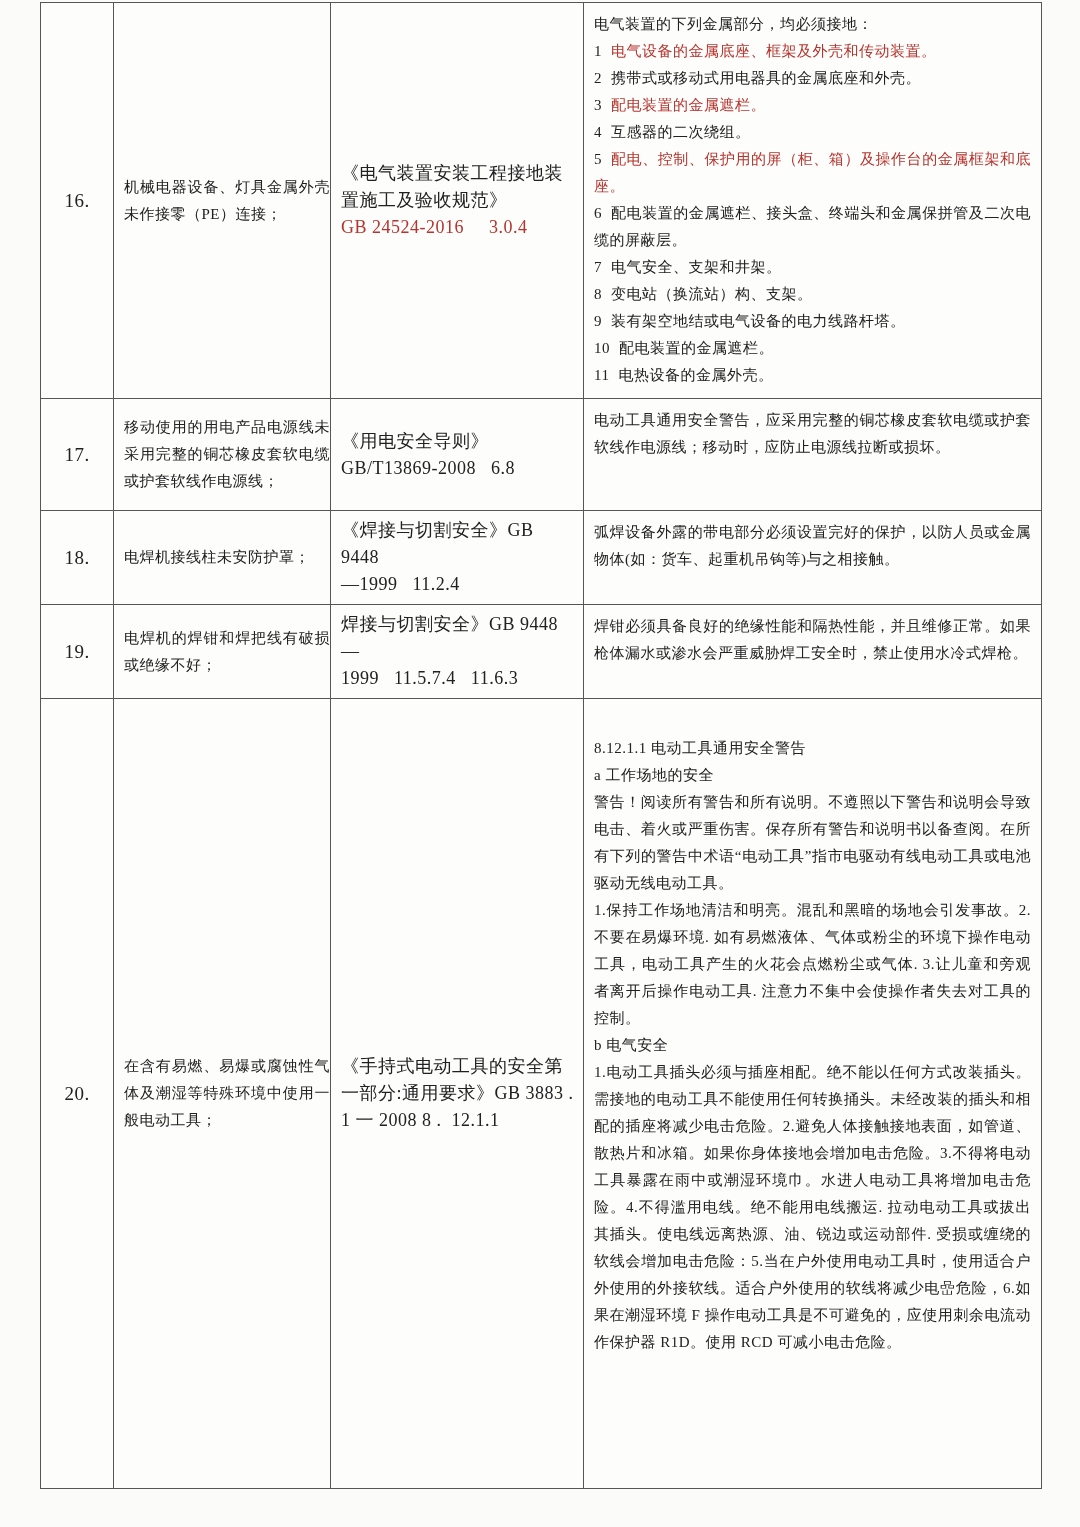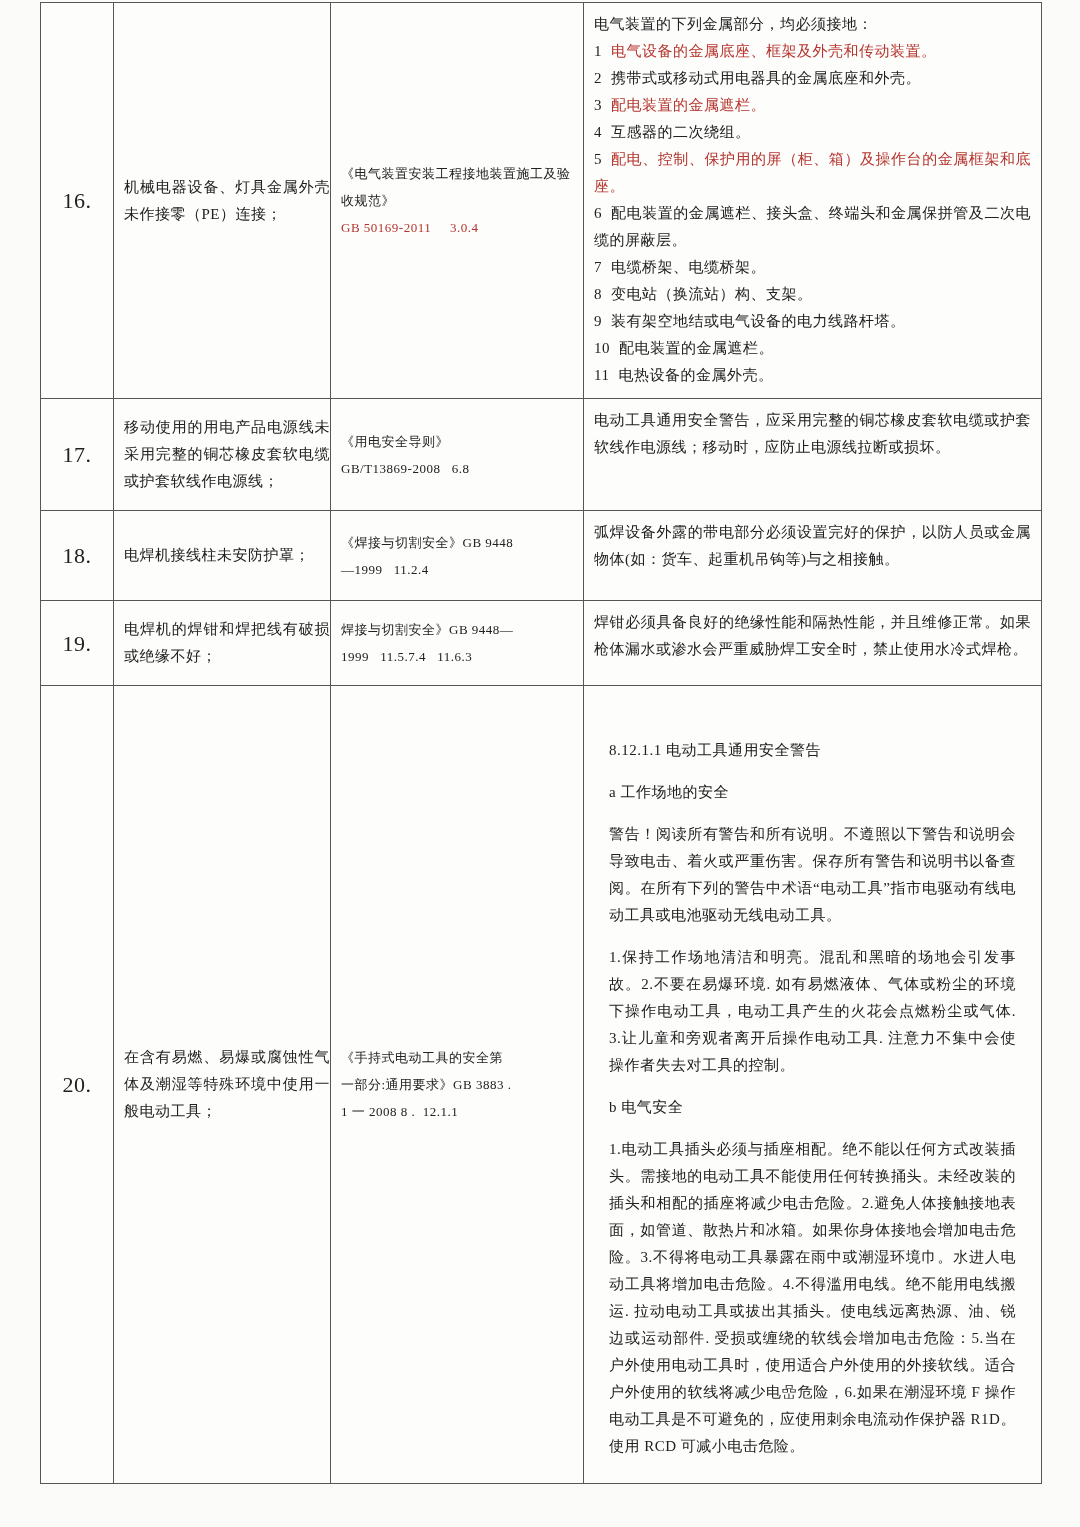--- a/index.html
+++ b/index.html
@@ -26,69 +26,69 @@
     box-sizing:border-box;
     font-size:15px;
     line-height:27px;
     letter-spacing:0.5px;
     overflow:hidden;
   }
   
   .c-no{
     display:flex;align-items:center;justify-content:center;
     font-family:"Liberation Serif","DejaVu Serif",serif;
-    font-size:22px;
+    font-size:19px;
   }
   
   .c-prob{
     display:flex;flex-direction:column;justify-content:center;
     padding:6px 0 6px 10px;
     text-align:justify;
   }
   
   .c-basis{
     display:flex;flex-direction:column;justify-content:center;
     padding:6px 8px 6px 10px;
-    font-size:13px;
+    font-size:18px;
     white-space:pre-wrap;
   }
   
   .c-det{
     padding:8px 10px 8px 10px;
     text-align:justify;
   }
   .c-det .dline{margin:0;}
   .c-det .num{margin-right:9px;color:#212121;}
   .red{color:#b5342d;}
   .pad-top{padding-top:36px;}
-  .para{margin:15px;}
+  .para{margin:0;}
   .basis-title{white-space:pre-wrap;}
   .basis-ref{white-space:pre-wrap;}
 </style>
 </head>
 <body>
 
 <div class="sheet">
   <div class="tbl">
 
     <div class="cell c-no">16.</div>
     <div class="cell c-prob">机械电器设备、灯具金属外壳未作接零（PE）连接；</div>
     <div class="cell c-basis">
       <div class="basis-title">《电气装置安装工程接地装置施工及验收规范》</div>
-      <div class="basis-ref red">GB 50169-2011     3.0.4</div>
+      <div class="basis-ref red">GB 24524-2016     3.0.4</div>
     </div>
     <div class="cell c-det">
       <div class="dline">电气装置的下列金属部分，均必须接地：</div>
       <div class="dline"><span class="num">1</span><span class="red">电气设备的金属底座、框架及外壳和传动装置。</span></div>
       <div class="dline"><span class="num">2</span><span>携带式或移动式用电器具的金属底座和外壳。</span></div>
       <div class="dline"><span class="num">3</span><span class="red">配电装置的金属遮栏。</span></div>
       <div class="dline"><span class="num">4</span><span>互感器的二次绕组。</span></div>
       <div class="dline"><span class="num">5</span><span class="red">配电、控制、保护用的屏（柜、箱）及操作台的金属框架和底座。</span></div>
       <div class="dline"><span class="num">6</span><span>配电装置的金属遮栏、接头盒、终端头和金属保拼管及二次电缆的屏蔽层。</span></div>
-      <div class="dline"><span class="num">7</span><span>电缆桥架、电缆桥架。</span></div>
+      <div class="dline"><span class="num">7</span><span>电气安全、支架和井架。</span></div>
       <div class="dline"><span class="num">8</span><span>变电站（换流站）构、支架。</span></div>
       <div class="dline"><span class="num">9</span><span>装有架空地结或电气设备的电力线路杆塔。</span></div>
       <div class="dline"><span class="num">10</span><span>配电装置的金属遮栏。</span></div>
       <div class="dline"><span class="num">11</span><span>电热设备的金属外壳。</span></div>
     </div>
 
     <div class="cell c-no">17.</div>
     <div class="cell c-prob">移动使用的用电产品电源线未采用完整的铜芯橡皮套软电缆或护套软线作电源线；</div>
     <div class="cell c-basis">《用电安全导则》
 GB/T13869-2008   6.8</div>

